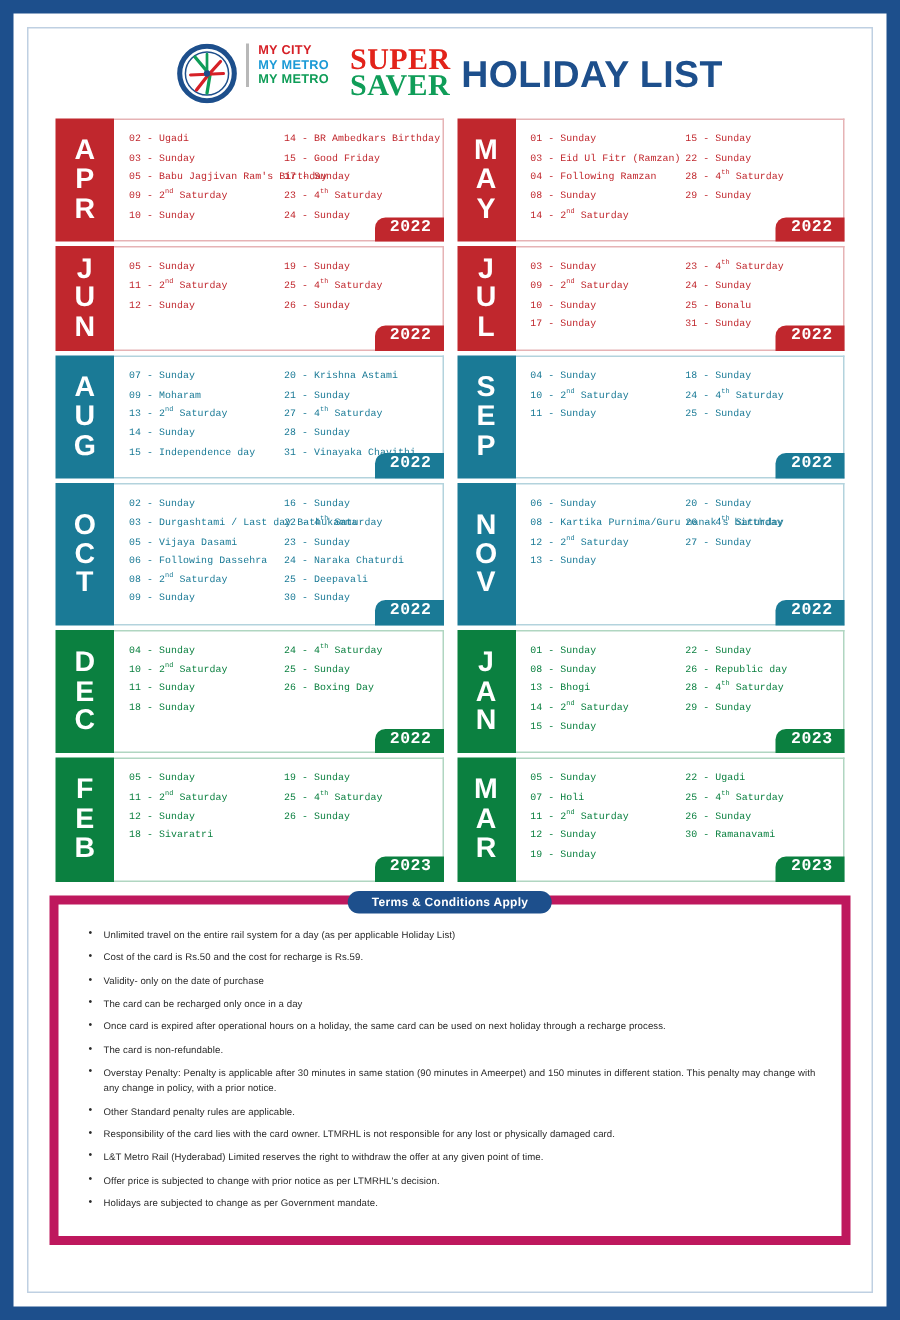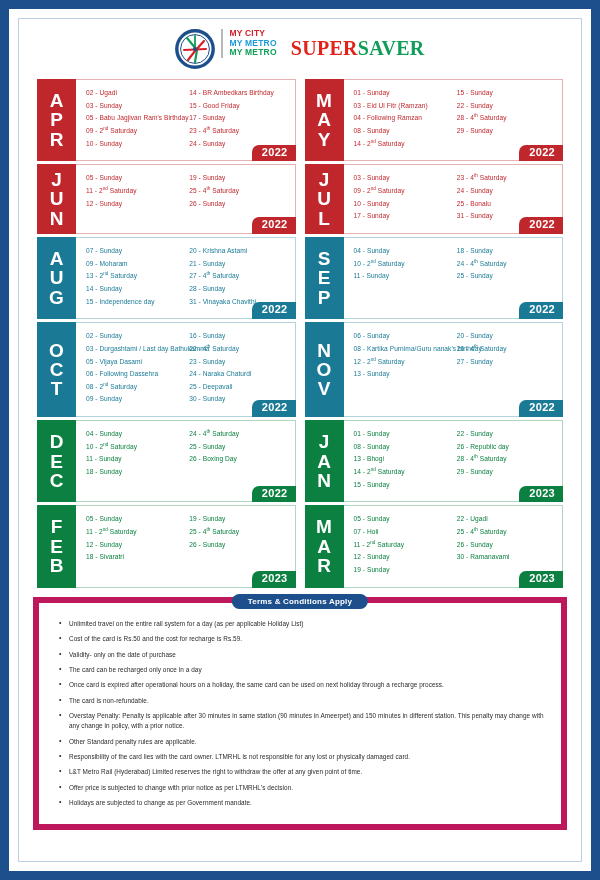--- a/index.html
+++ b/index.html
@@ -29,21 +29,21 @@
     display:flex;flex-direction:column;justify-content:center;
     line-height:1.12;
   }
   .logo-text span{font-size:8.5px;font-weight:bold;letter-spacing:.2px;}
   .lt-1{color:#d62027;}
   .lt-2{color:#1b9ad6;}
   .lt-3{color:#0f9d58;}
 
   .title-wrap{display:flex;align-items:center;}
   .title-stack{
-    display:flex;line-height:.86;
+    display:flex;flex-direction:column;line-height:.86;
     font-family:"Liberation Serif", serif;
   }
   .t-super{font-size:20px;font-weight:bold;color:#e2231a;letter-spacing:.3px;}
   .t-saver{font-size:20px;font-weight:bold;color:#0f9d58;letter-spacing:.3px;}
   .t-holiday{
     font-size:25px;font-weight:bold;color:#1d4f8c;
     letter-spacing:.3px;margin-left:7px;align-self:flex-end;
     padding-bottom:1px;font-family:"Liberation Sans", sans-serif;
   }
 
@@ -61,20 +61,21 @@
     width:39px;flex:0 0 39px;
     display:flex;flex-direction:column;align-items:center;justify-content:center;
     color:#fff;font-weight:bold;font-size:19px;line-height:1.02;
     letter-spacing:0;
   }
   .mon span{display:block;}
   .body{
     flex:1 1 auto;min-width:0;position:relative;background:#fff;
     border:1px solid #ccc;border-left:none;box-sizing:border-box;
     padding:7px 6px 10px 10px;
+    font-family:Liberation Mono, monospace;
   }
   .cols{display:flex;gap:4px;}
   .col{flex:1 1 50%;min-width:0;}
   .ev{
     font-size:6.6px;line-height:1.92;white-space:nowrap;
     letter-spacing:.05px;
   }
   .ev sup{font-size:4.6px;vertical-align:super;line-height:0;}
   .year{
     position:absolute;right:-1px;bottom:-1px;
@@ -140,20 +141,21 @@
           <span class="lt-1">MY CITY</span>
           <span class="lt-2">MY METRO</span>
           <span class="lt-3">MY METRO</span>
         </div>
       </div>
       <div class="title-wrap">
         <div class="title-stack">
           <span class="t-super">SUPER</span>
           <span class="t-saver">SAVER</span>
         </div>
+        <span class="t-holiday">HOLIDAY LIST</span>
       </div>
     </div>
 
     <div class="cal" id="calendar">
         <div class="row">
           <div class="card red">
             <div class="mon">
               <span>A</span>
               <span>P</span>
               <span>R</span>

